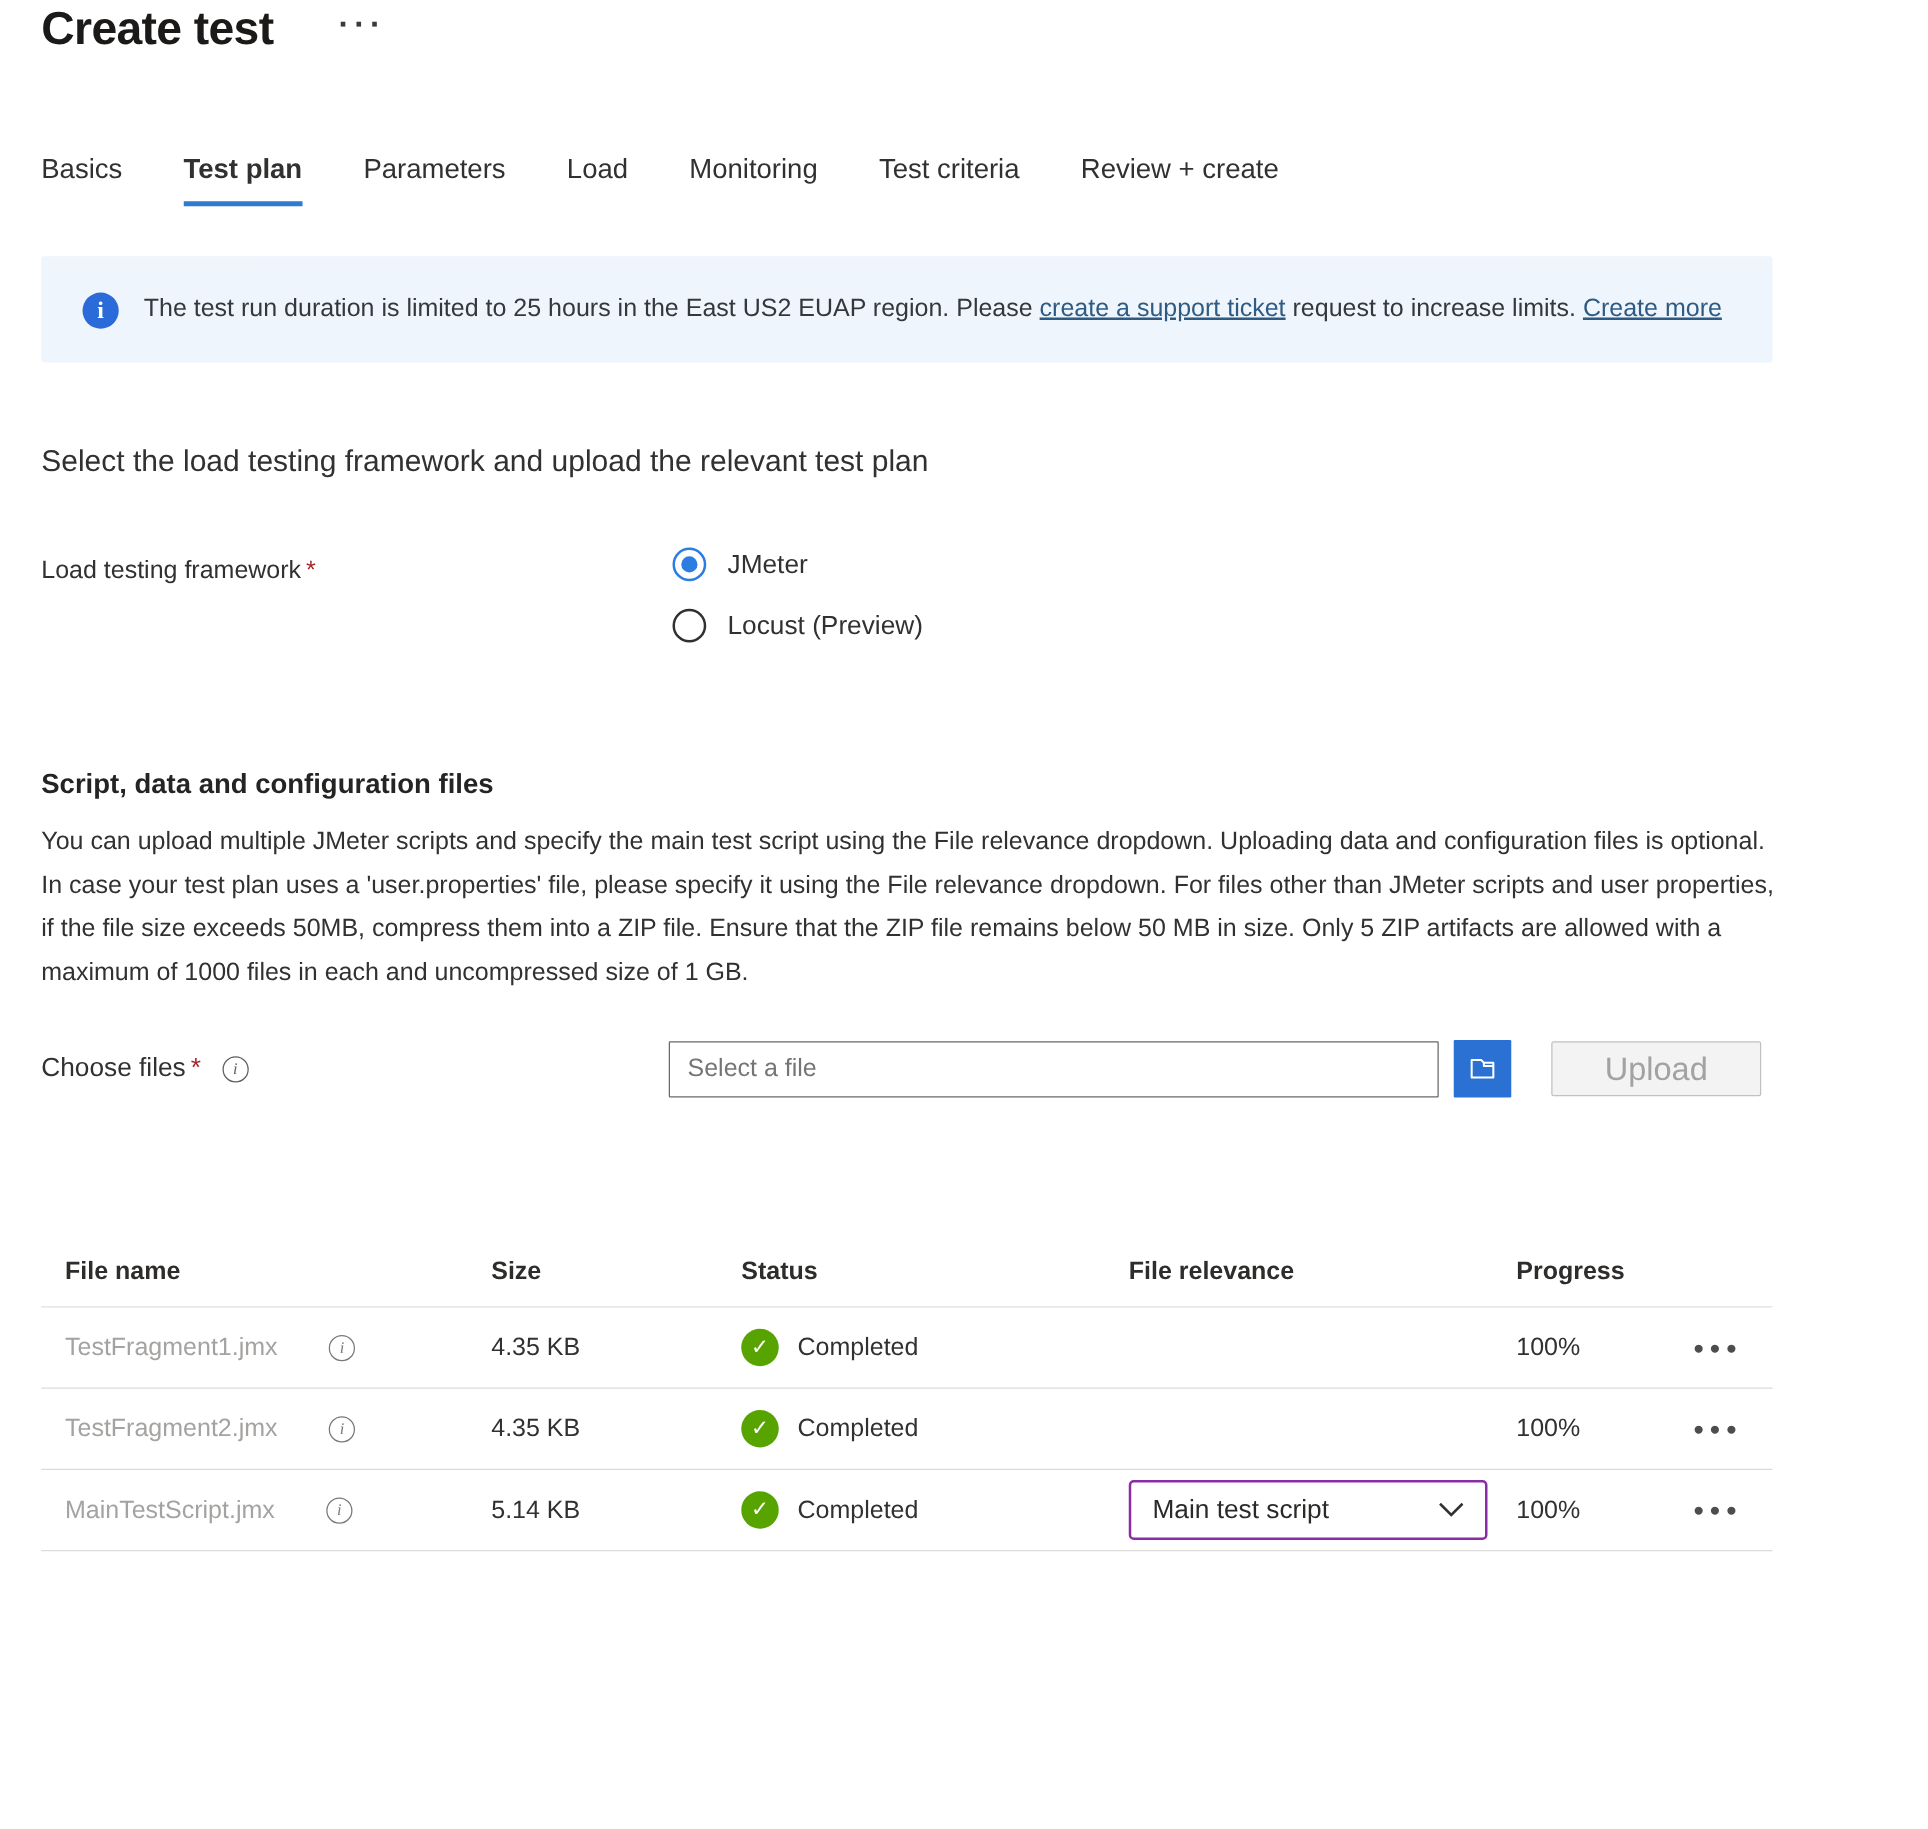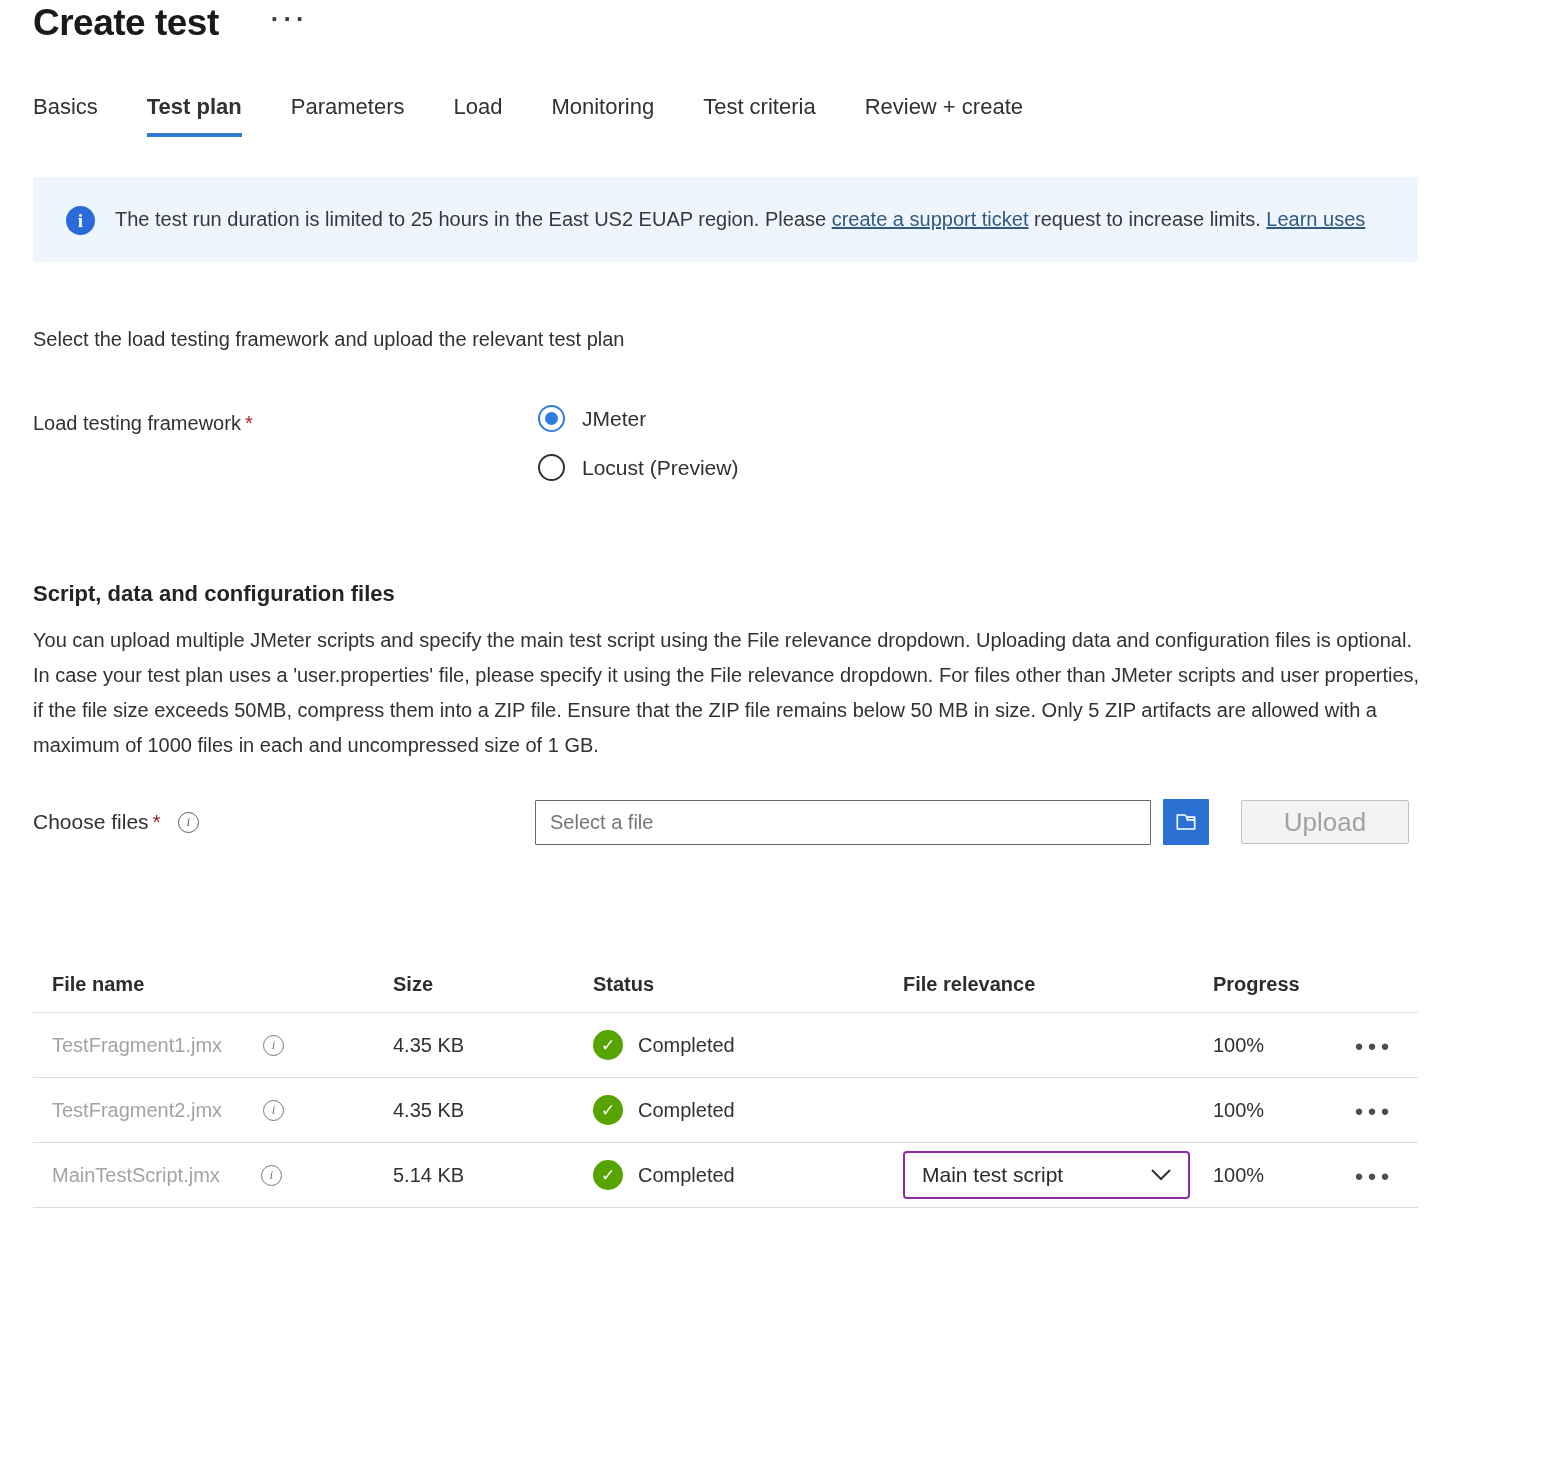--- a/index.html
+++ b/index.html
@@ -7,32 +7,32 @@
   body { font-family: "Liberation Sans", "DejaVu Sans", sans-serif; color: #323130; }
 
   .page { position: relative; width: 1542px; height: 1463px; padding: 0 0 0 33px; }
 
   
   .header { display: flex; align-items: center; padding-top: 2px; }
   .page-title { font-size: 37px; font-weight: 700; color: #1b1a19; letter-spacing: -0.5px; }
   .title-more { margin-left: 52px; margin-top: -8px; color: #3b3a39; font-size: 26px; font-weight: 700; letter-spacing: 4px; cursor: pointer; line-height: 1; }
 
   
-  .tabs { display: flex; gap: 49px; margin-top: 50px; }
+  .tabs { display: flex; gap: 49px; margin-top: 78px; }
   .tab { font-size: 22px; color: #323130; padding-bottom: 13px; cursor: pointer; border-bottom: 4px solid transparent; }
   .tab.active { font-weight: 700; border-bottom-color: #2f7ad3; }
 
   
   .banner { margin-top: 40px; width: 1385px; background: #eff5fc; border-radius: 2px; display: flex; align-items: flex-start; padding: 27px 30px 27px 33px; }
   .info-badge { flex: none; width: 29px; height: 29px; border-radius: 50%; background: #2b6bd9; color: #ffffff; font-size: 19px; font-weight: 700; display: flex; align-items: center; justify-content: center; margin-top: 2px; font-family: "Liberation Serif", serif; }
   .banner-text { margin-left: 20px; font-size: 20px; line-height: 31px; color: #33383e; }
   .banner-text a { color: #2f5b83; text-decoration: underline; cursor: pointer; }
 
   
-  .intro-text { margin-top: 66px; font-size: 20px; color: #323130; }
+  .intro-text { margin-top: 66px; font-size: 24px; color: #323130; }
   .field-row { display: flex; margin-top: 54px; }
   .field-label { width: 505px; font-size: 20px; color: #323130; padding-top: 7px; }
   .required { color: #a4262c; margin-left: 4px; }
   .radio-group { display: flex; flex-direction: column; gap: 22px; }
   .radio-option { display: flex; align-items: center; gap: 17px; cursor: pointer; }
   .radio-circle { width: 27px; height: 27px; border-radius: 50%; border: 2px solid #323130; background: #fff; display: flex; align-items: center; justify-content: center; flex: none; }
   .radio-option.selected .radio-circle { border-color: #2b7de1; }
   .radio-dot { width: 13px; height: 13px; border-radius: 50%; background: transparent; }
   .radio-option.selected .radio-dot { background: #2b7de1; }
   .radio-label { font-size: 21px; color: #323130; }
@@ -80,21 +80,21 @@
     <div class="tab active">Test plan</div>
     <div class="tab">Parameters</div>
     <div class="tab">Load</div>
     <div class="tab">Monitoring</div>
     <div class="tab">Test criteria</div>
     <div class="tab">Review + create</div>
   </div>
 
   <div class="banner">
     <div class="info-badge">i</div>
-    <div class="banner-text"><span>The test run duration is limited to 25 hours in the East US2 EUAP region. Please </span><a>create a support ticket</a><span> request to increase limits. </span><a>Learn uses</a></div>
+    <div class="banner-text"><span>The test run duration is limited to 25 hours in the East US2 EUAP region. Please </span><a>create a support ticket</a><span> request to increase limits. </span><a>Create more</a></div>
   </div>
 
   <div class="intro-text">Select the load testing framework and upload the relevant test plan</div>
 
   <div class="field-row">
     <div class="field-label"><span>Load testing framework</span><span class="required">*</span></div>
     <div class="radio-group">
       <div class="radio-option selected">
         <span class="radio-circle">
             <span class="radio-dot"></span>

